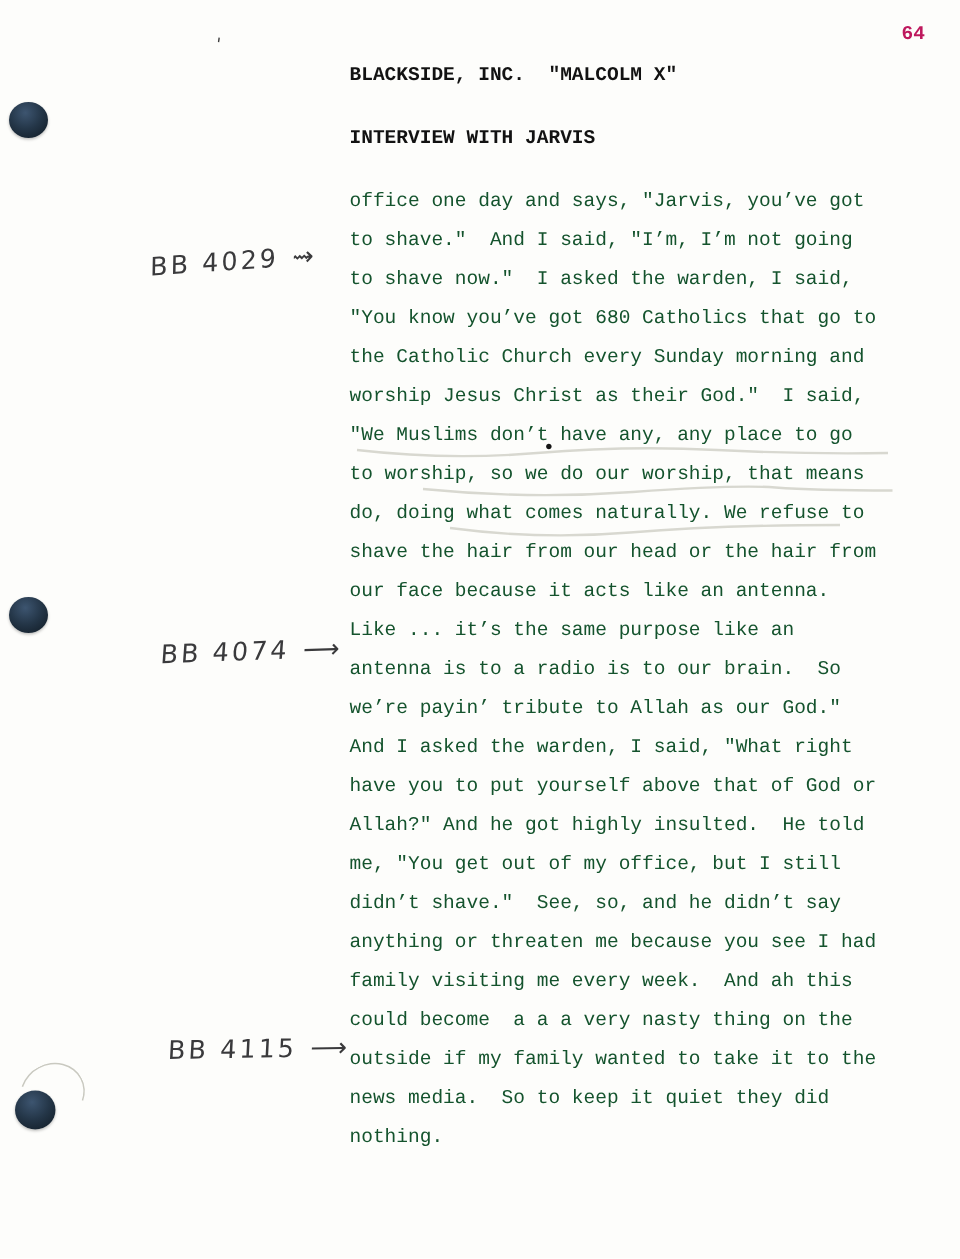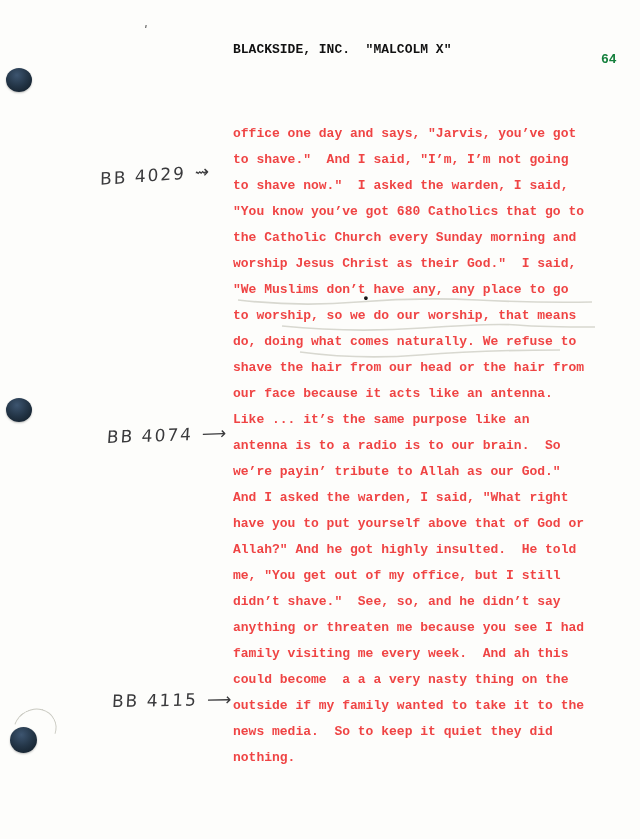--- a/index.html
+++ b/index.html
@@ -27,27 +27,27 @@
     filter:blur(0.4px);
     letter-spacing:0.5px;
   }
   .struck::after{
     content:"";
     position:absolute;right:-68px;top:7px;
     width:64px;height:4px;background:#0c0c0c;border-radius:2px;
   }
   .pageno{
     position:absolute;left:601px;top:15px;
-    font-size:13px;font-weight:bold;color:#15803d;margin-top:37px;
+    font-size:13px;font-weight:bold;color:#be185d;
   }
   
   .body{
     position:absolute;left:233px;top:121px;
-    font-size:13px;font-weight:bold;line-height:26px;
-    white-space:pre;color:#ef4444;
+    font-size:13px;font-weight:normal;line-height:26px;
+    white-space:pre;color:#14532d;
   }
   .body .line{height:26px;}
   
   .annotation{
     position:absolute;
     font-family:"DejaVu Sans", sans-serif;
     color:#3a3a3c;
     font-size:17px;
     letter-spacing:2px;
     white-space:nowrap;
@@ -93,20 +93,21 @@
 
   <div class="punch p1"></div>
   <div class="punch p2"></div>
   <div class="punch p3"></div>
   <div class="arc"></div>
 
   <div class="tick">'</div>
 
   <div class="header">
     <div>BLACKSIDE, INC.  "MALCOLM X"</div>
+    <div>INTERVIEW WITH JARVIS</div>
   </div>
 
   <div class="pageno">64</div>
 
   <div class="annotation a1">
     <span>BB 4029</span><span class="arrow">⇝</span>
   </div>
   <div class="annotation a2">
     <span>BB 4074</span><span class="arrow">⟶</span>
   </div>

